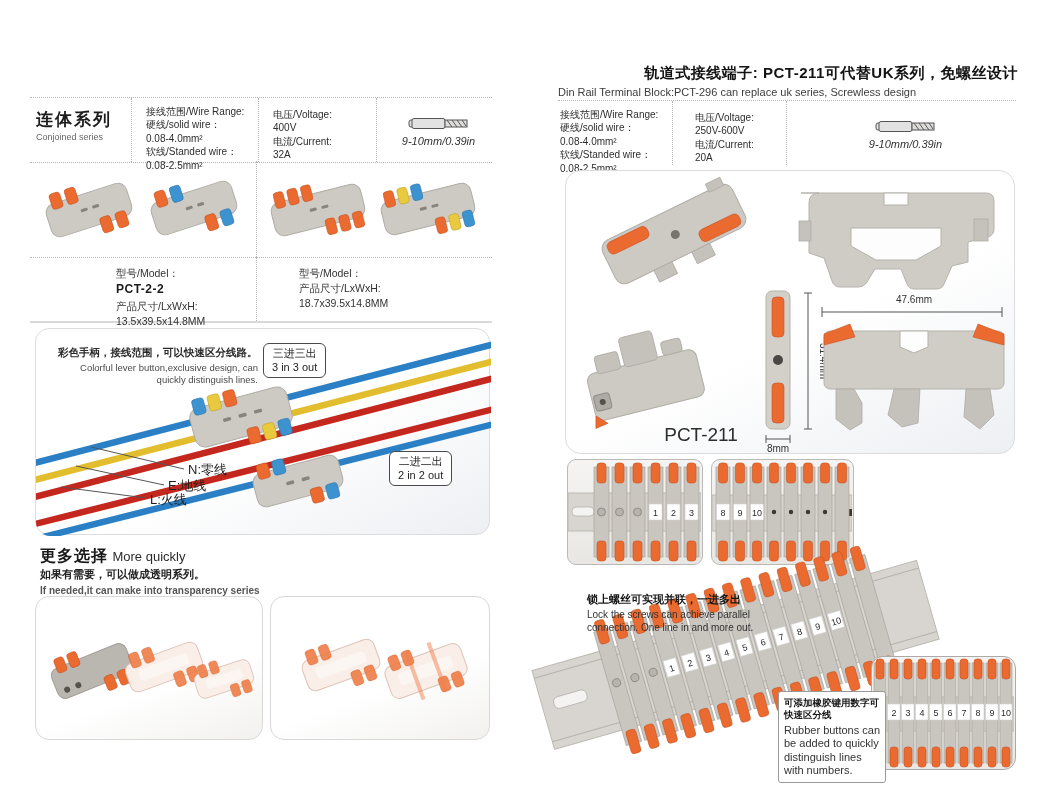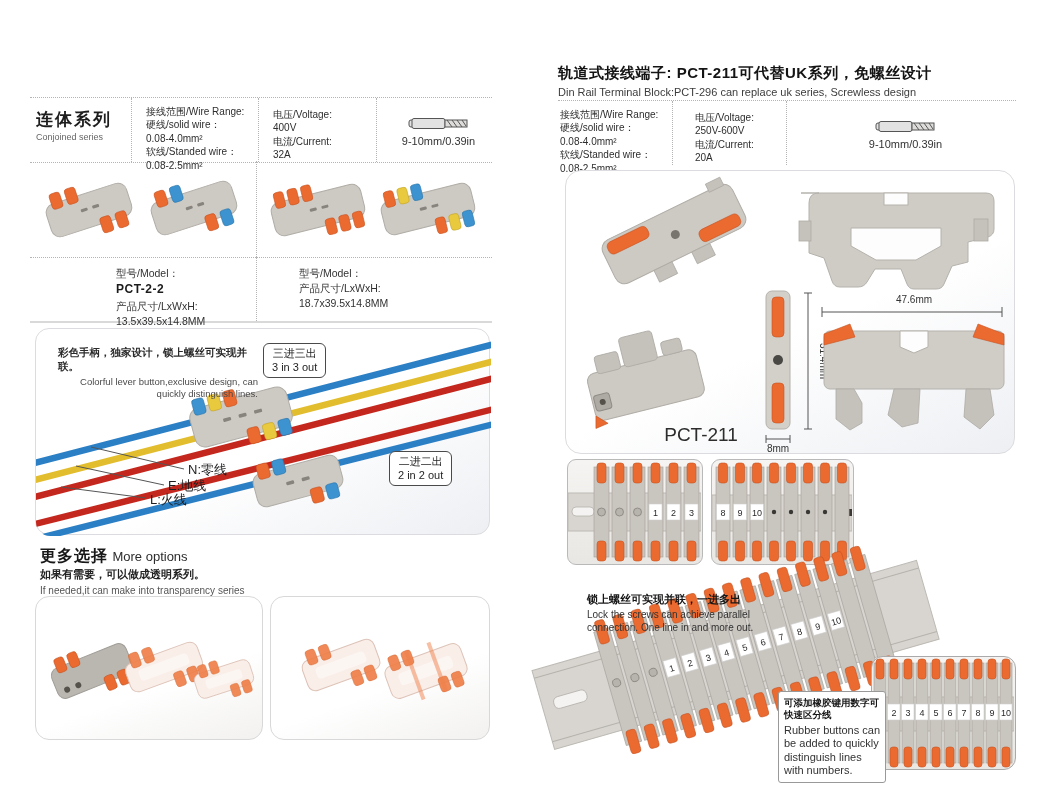--- a/index.html
+++ b/index.html
@@ -4,21 +4,21 @@
 <style>
   html,body{margin:0;padding:0;background:#ffffff;}
   .page{position:relative;width:1060px;height:787px;background:#fff;overflow:hidden;
         font-family:"Liberation Sans","DejaVu Sans",sans-serif;color:#2e2e2e;}
   .abs{position:absolute;}
 
   
   .spec-table{display:flex;border-top:1px dotted #b4b4b4;border-bottom:1px dotted #b4b4b4;}
   .spec-table.no-bottom{border-bottom:none;}
   .spec-cell{border-right:1px dotted #b4b4b4;box-sizing:border-box;padding:7px 6px 4px 14px;}
-  .spec-cell:last-child{border-right:none;}
+  .spec-cell:last-child{border-right:none;font-style:italic;}
   .spec{font-size:10px;color:#2e2e2e;line-height:1.34;}
   .series-title{font-size:17px;font-weight:700;color:#1d1d1d;letter-spacing:2px;line-height:1.1;}
   .series-sub{font-size:9px;color:#666;margin-top:2px;}
   .strip-cell{display:flex;flex-direction:column;justify-content:center;align-items:center;}
   .strip-len{font-size:11px;color:#333;margin-top:4px;}
 
   
   .model-row{display:flex;border-bottom:2px solid #d9d9d9;}
   .model-cell{box-sizing:border-box;font-size:10.5px;line-height:1.45;color:#333;padding-top:9px;}
   .model-name{font-weight:700;font-size:12px;color:#1c1c1c;letter-spacing:.5px;}
@@ -32,26 +32,26 @@
   .photo-frame.warm{background:linear-gradient(160deg,#ffffff 60%,#f2f1ef);border-color:#d8d8d8;}
   .rail-frame{border:1.5px solid #b9b9b9;border-radius:9px;background:linear-gradient(#f5f4f2,#e9e7e3);overflow:hidden;box-sizing:border-box;}
 
   .badge{position:absolute;background:#fff;border:1.5px solid #4a4a4a;border-radius:6px;
          padding:2px 8px;text-align:center;font-size:11px;line-height:1.3;color:#1f1f1f;white-space:nowrap;}
   .photo-caption-zh{font-size:10.5px;font-weight:600;color:#2a2a2a;}
   .photo-caption-en{font-size:9.5px;color:#4a4a4a;line-height:1.25;margin-top:2px;text-align:right;}
   .wire-label{position:absolute;font-size:13px;color:#1f1f1f;white-space:nowrap;}
 
   
-  .r-title-zh{font-size:15px;font-weight:700;color:#141414;letter-spacing:.5px;}
+  .r-title-zh{font-size:15px;font-weight:700;color:#141414;letter-spacing:.5px;text-align:right;}
   .r-title-en{font-size:11px;color:#3c3c3c;margin-top:3px;}
   .more-title-zh{font-size:16px;font-weight:700;color:#181818;letter-spacing:1px;}
   .more-title-en{font-size:13px;color:#2c2c2c;font-weight:400;}
   .more-desc-zh{font-size:11px;color:#222;margin-top:0;font-weight:600;}
-  .more-desc-en{font-size:10px;color:#555;margin-top:3px;}
+  .more-desc-en{font-size:10px;color:#555;margin-top:3px;font-weight:bold;}
 
   .note-zh{font-size:11px;font-weight:700;color:#161616;line-height:1.4;}
   .note-en{font-size:10px;color:#333;line-height:1.28;margin-top:2px;}
   .note3-box{background:#fff;border:1.5px solid #999;border-radius:3px;padding:5px 5px;box-sizing:border-box;z-index:6;}
   .note3-box .note-zh{font-size:9.5px;line-height:1.3;}
   .note3-box .note-en{font-size:11px;line-height:1.22;}
 
   
   svg{display:block;}
   svg text{font-family:"Liberation Sans","DejaVu Sans",sans-serif;}
@@ -204,41 +204,41 @@
         <rect x="9" y="11" width="12" height="15" rx="3" class="lv-o"></rect>
         <rect x="25" y="11" width="12" height="15" rx="3" class="lv-b"></rect>
         <rect x="-12" y="-2" width="8" height="3.5" rx="1" class="slot"></rect>
         <rect x="4" y="-2" width="8" height="3.5" rx="1" class="slot"></rect>
       </g>
       <line class="leader" x1="148" y1="140" x2="55" y2="118"></line>
       <line class="leader" x1="128" y1="156" x2="40" y2="137"></line>
       <line class="leader" x1="110" y1="169" x2="25" y2="158"></line>
     </svg>
     <div class="abs" style="left:22px;top:17px;width:200px;">
-      <div class="photo-caption-zh">彩色手柄，独家设计，锁上螺丝可实现并联。</div>
+      <div class="photo-caption-zh">彩色手柄，接线范围，可以快速区分线路。</div>
       <div class="photo-caption-en">Colorful lever button,exclusive design, can</div>
       <div class="photo-caption-en" style="margin-top:0;">quickly distinguish lines.</div>
     </div>
     <div class="badge" style="left:227px;top:14px;">
       <div>三进三出</div>
       <div>3 in 3 out</div>
     </div>
     <div class="badge" style="left:353px;top:122px;">
       <div>二进二出</div>
       <div>2 in 2 out</div>
     </div>
     <div class="wire-label" style="left:152px;top:132px;">N:零线</div>
     <div class="wire-label" style="left:132px;top:148px;">E:地线</div>
     <div class="wire-label" style="left:114px;top:162px;">L:火线</div>
   </div>
 
   <div class="abs" style="left:40px;top:546px;width:320px;">
     <div>
       <span class="more-title-zh">更多选择</span>
-      <span class="more-title-en">More options</span>
+      <span class="more-title-en">More quickly</span>
     </div>
     <div class="more-desc-zh">如果有需要，可以做成透明系列。</div>
     <div class="more-desc-en">If needed,it can make into transparency series</div>
   </div>
 
   <div class="abs photo-frame warm" style="left:35px;top:596px;width:228px;height:144px;">
     <svg width="226" height="142" viewBox="0 0 226 142">
       <g transform="translate(56,74) rotate(-22)">
         <rect x="-40" y="-16" width="80" height="32" rx="8" fill="#bab6b0" stroke="#a09c96"></rect>
         <rect x="-32" y="-25" width="10" height="15" rx="3" class="lv-o"></rect>

